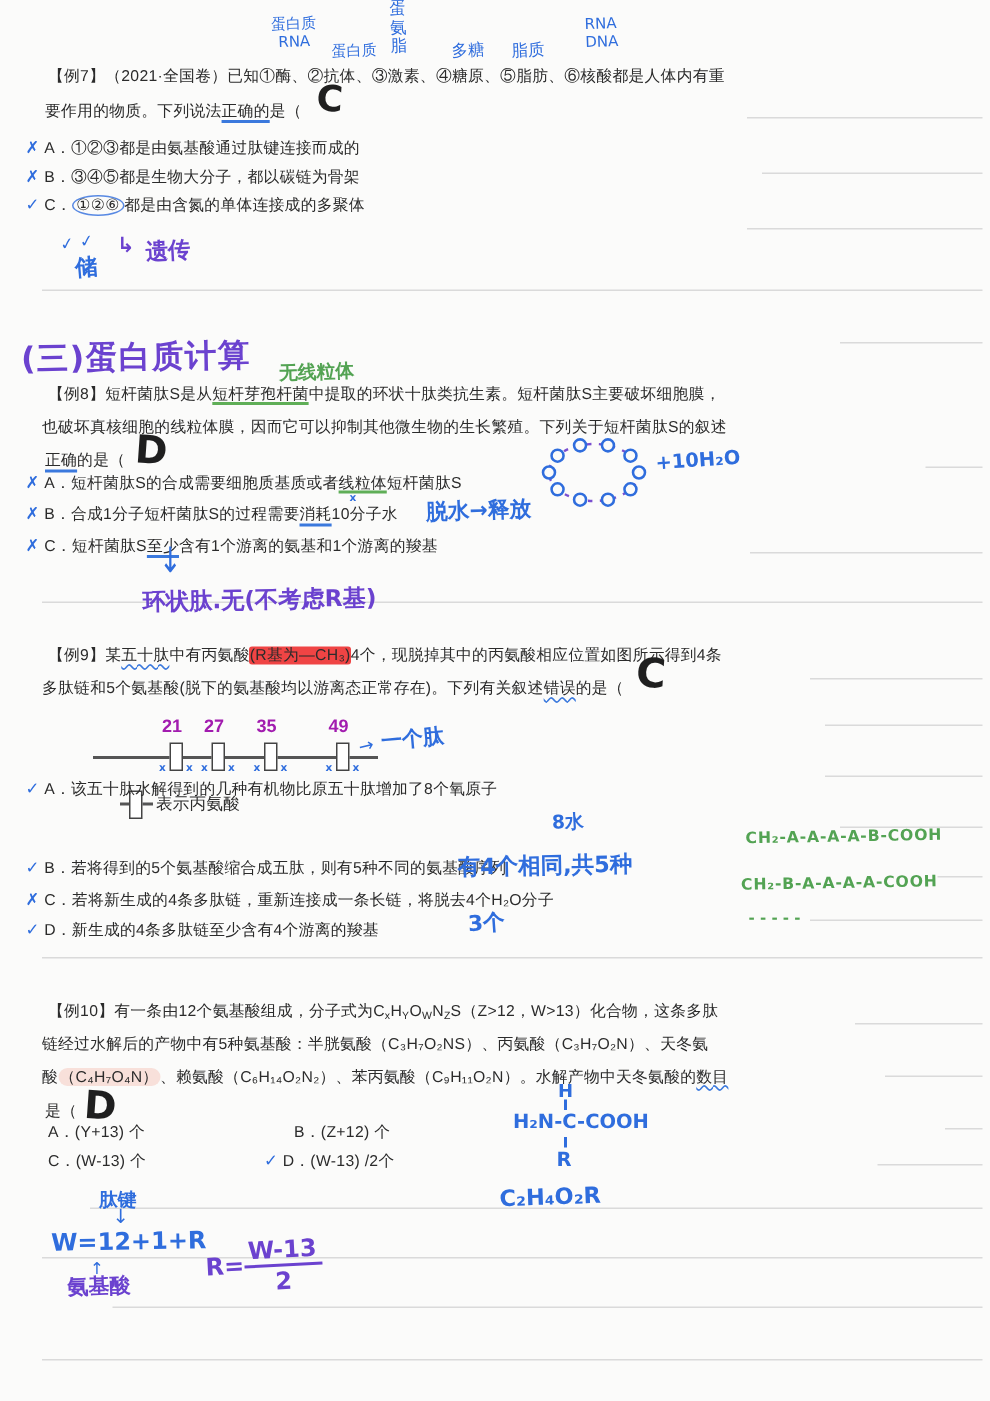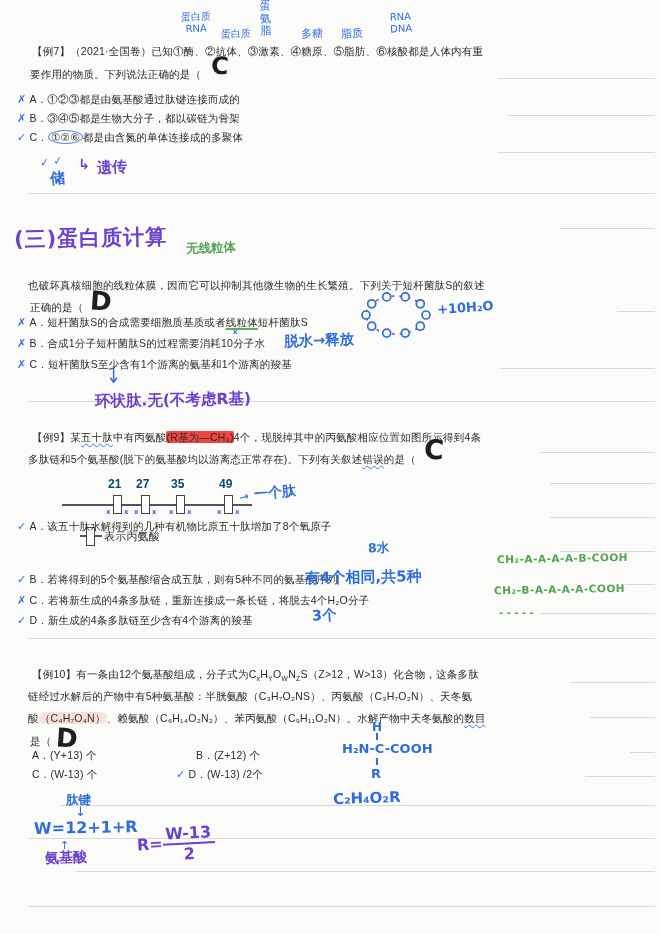--- a/index.html
+++ b/index.html
@@ -1,26 +1,26 @@
 <!DOCTYPE html>
 <html><head>
 <meta charset="utf-8">
 <style>
   html,body{margin:0;padding:0;background:#e9e9e9;font-family:"Liberation Sans",sans-serif;}
   #page{position:relative;width:660px;height:934px;background:#fbfbfa;overflow:hidden;}
   .abs{position:absolute;white-space:nowrap;}
   .print{font-size:10.5px;color:#2b2b2b;letter-spacing:.2px;line-height:14px;}
-  .num{font-size:12px;color:#0c4a6e;font-weight:700;}
+  .num{font-size:12px;color:#a21caf;font-weight:700;}
   .hw{font-family:"DejaVu Sans",sans-serif;}
   .blue{color:#2f6ddd;}
   .purple{color:#6b42cf;}
   .green{color:#53a353;}
   .ans{font-family:"DejaVu Sans",sans-serif;font-weight:700;color:#1f1f1f;font-size:24px;line-height:24px;transform:rotate(4deg);}
   .mark{color:#2f6ddd;font-size:11px;font-weight:700;margin-right:3px;font-family:"DejaVu Sans",sans-serif;}
-  .u-blue{text-decoration-color:#3b79dd;text-decoration-thickness:1.5px;text-underline-offset:3px;}
+  .u-blue{text-decoration:underline;text-decoration-color:#3b79dd;text-decoration-thickness:1.5px;text-underline-offset:3px;}
   .u-wavy{text-decoration:underline;text-decoration-style:wavy;text-decoration-color:#3b79dd;text-decoration-thickness:1px;text-underline-offset:2px;}
   .u-green{text-decoration:underline;text-decoration-color:#5fae57;text-decoration-thickness:2px;text-underline-offset:2px;}
   .hl-y{background:#ef4444;border-radius:2px;}
   .hl-p{background:#f8e0da;border-radius:7px;padding:0 1px;}
   .ring-nums{border:1.5px solid rgba(47,109,221,.8);border-radius:50%;padding:0 2px;}
   .nl{position:absolute;height:1px;background:#dadada;}
   .rect{position:absolute;width:9px;height:19px;border:1.5px solid #444;background:#fff;box-sizing:border-box;}
   .bar-v{position:absolute;width:1.5px;background:#2f6ddd;}
   .frac{display:inline-block;text-align:center;vertical-align:middle;font-weight:700;}
   .frac .fnum{display:block;border-bottom:2px solid #6b42cf;padding:0 3px;}
@@ -92,20 +92,23 @@
   </div>
 
   <div class="abs hw blue" style="left:40px;top:155px;font-size:11px;letter-spacing:4px;transform:rotate(-8deg)">✓✓</div>
   <div class="abs hw purple" style="left:78px;top:156px;font-size:14px;font-weight:700">↳</div>
   <div class="abs hw purple" style="left:97px;top:158px;font-size:15px;font-weight:700;transform:rotate(-3deg)">遗传</div>
   <div class="abs hw blue" style="left:50px;top:169px;font-size:15px;font-weight:700;transform:rotate(-5deg)">储</div>
 
   <div class="abs hw purple" style="left:14px;top:224px;font-size:21px;font-weight:700;letter-spacing:1px;transform:rotate(-1deg)">(三)蛋白质计算</div>
   <div class="abs hw green" style="left:186px;top:240px;font-size:12.5px;font-weight:700;transform:rotate(-2deg)">无线粒体</div>
 
+  <div class="abs print" style="left:32px;top:256px">
+    <span>【例8】短杆菌肽S是从</span><span class="u-green">短杆芽孢杆菌</span><span>中提取的环状十肽类抗生素。短杆菌肽S主要破坏细胞膜，</span>
+  </div>
   <div class="abs print" style="left:28px;top:278px">也破坏真核细胞的线粒体膜，因而它可以抑制其他微生物的生长繁殖。下列关于短杆菌肽S的叙述</div>
   <div class="abs print" style="left:30px;top:300px">
     <span class="u-blue">正确</span><span>的是（</span>
   </div>
   <div class="abs ans" style="left:90px;top:289px;font-size:26px">D</div>
 
   <svg class="abs" style="left:358px;top:288px" width="78" height="56" viewBox="0 0 78 56">
     <ellipse cx="38" cy="27" rx="30" ry="19" fill="none" stroke="#7a4fd0" stroke-width="1.6" stroke-dasharray="3,5"></ellipse>
     <g fill="#fbfbfa" stroke="#2f6ddd" stroke-width="1.7">
       <circle cx="68" cy="27" r="4"></circle>

